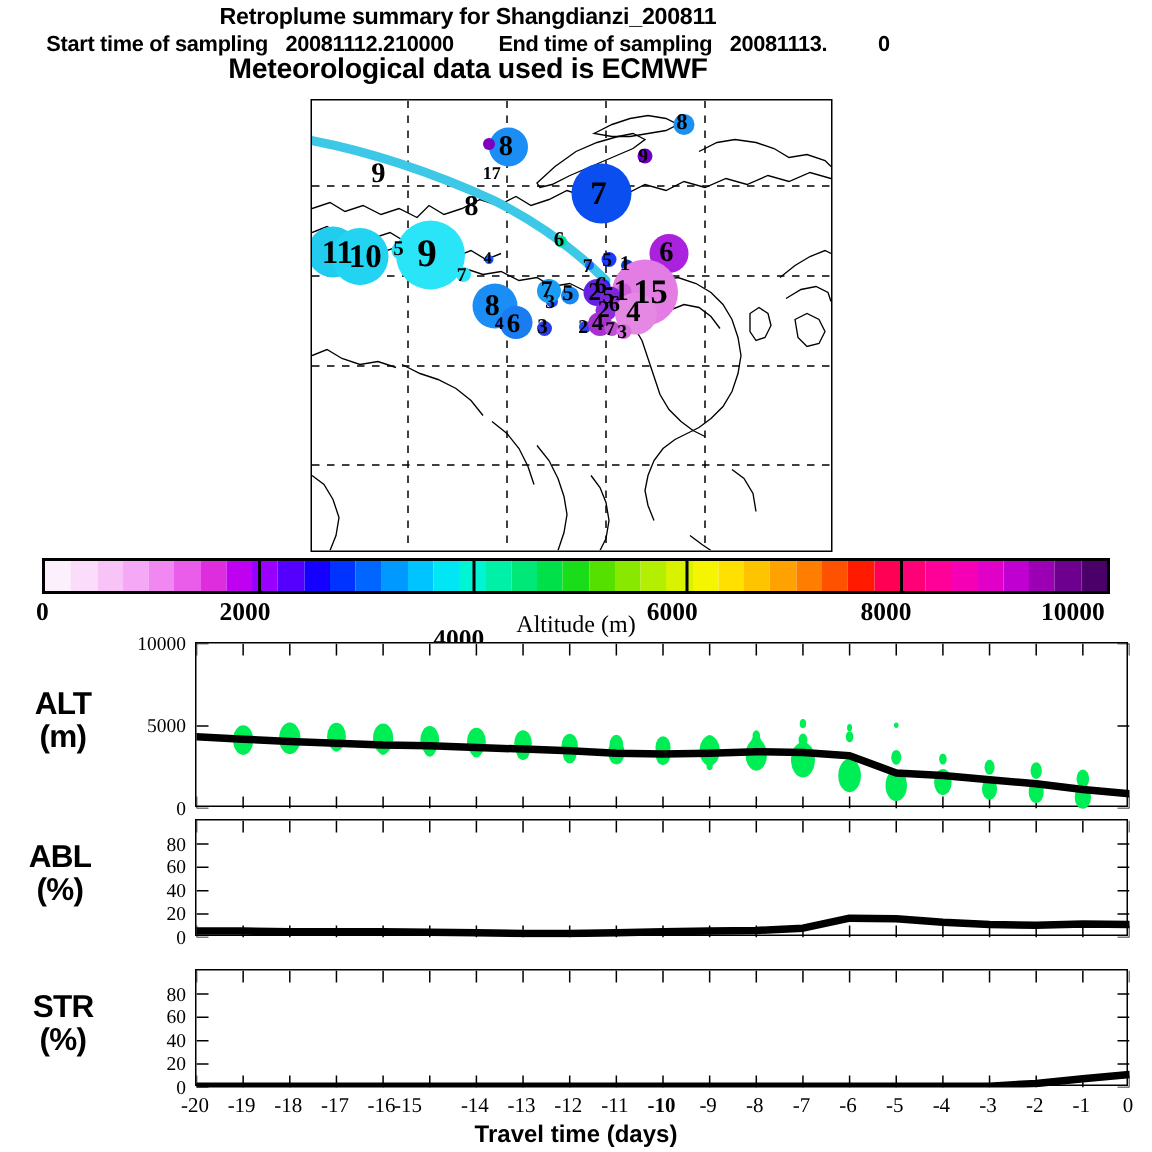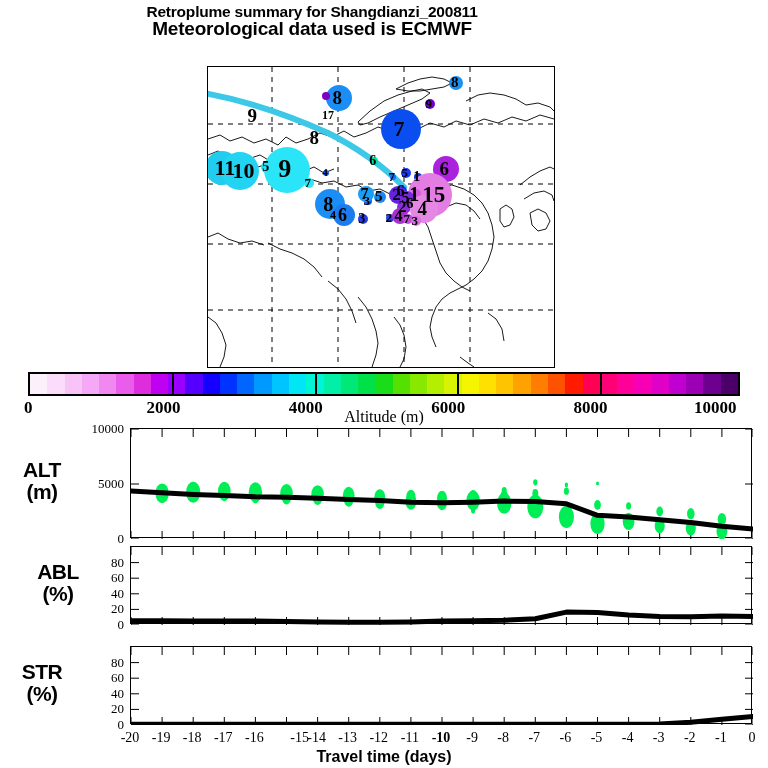--- a/index.html
+++ b/index.html
@@ -84,20 +84,31 @@
     font-weight: bold; font-size: 16px; color: #000;
   }
 </style>
 </head>
 <body>
 
 <div id="root">
 
   <div class="title-block">
     <div class="title-main">Retroplume summary for Shangdianzi_200811</div>
+    <div class="title-sub">
+      <span>Start time of sampling</span>
+      <span>&nbsp;</span>
+      <span>20081112.210000</span>
+      <span class="gap"></span>
+      <span>End time of sampling</span>
+      <span>&nbsp;</span>
+      <span>20081113.</span>
+      <span class="gap2"></span>
+      <span>0</span>
+    </div>
     <div class="title-met">Meteorological data used is ECMWF</div>
   </div>
 
   <div id="map-panel">
     <svg id="map-svg" width="346" height="300">
       <g id="map-coastlines" stroke="#000" stroke-width="0.9" fill="none">
 
         <path d="M0,72 L12,68 L22,74 L34,70 L46,76 L58,72 L70,78 L78,70 L88,76 L100,72 L112,66 L124,70 L136,64 L146,70 L158,66 L170,60 L182,64 L196,58 L210,62 L222,56 L236,60 L248,54 L262,58 L276,52 L290,56 L304,50 L318,54 L332,48 L346,52"></path>
         <path d="M150,55 L162,44 L176,34 L190,28 L204,24 L214,22 L222,26 L214,32 L200,38 L186,44 L172,50 L160,56 L152,58 Z"></path>
         <path d="M188,22 L200,16 L212,12 L224,10 L236,12 L244,16 L236,20 L224,22 L212,24 L200,24 Z"></path>
@@ -258,21 +269,21 @@
         <div class="swatch" style="background: rgb(74, 0, 104);"></div>
         <div class="majortick" style="left: 142.4px;"></div>
         <div class="majortick" style="left: 284.8px;"></div>
         <div class="majortick" style="left: 427.2px;"></div>
         <div class="majortick" style="left: 569.6px;"></div>
       </div>
   </div>
   <div id="cb-ticks">
       <div class="cb-tick-label" style="left: 24px;">0</div>
       <div class="cb-tick-label" style="left: 146.4px;">2000</div>
-      <div class="cb-tick-label" style="left: 288.8px;">4000</div>
+      <div class="cb-tick-label" style="left: 288.8px; margin-top: 18px;">4000</div>
       <div class="cb-tick-label" style="left: 431.2px;">6000</div>
       <div class="cb-tick-label" style="left: 573.6px;">8000</div>
       <div class="cb-tick-label" style="left: 694px;">10000</div>
     </div>
   <div id="cb-axis-title">Altitude (m)</div>
 
   <div id="panels-host">
       <div class="panel" style="left: 130px; top: 428px; width: 622px; height: 110px;">
         <svg class="panel-svg" width="622" height="110">
           <line x1="0" y1="0" x2="0" y2="8" stroke="#000" stroke-width="1"></line>
@@ -428,21 +439,21 @@
           <line x1="622" y1="62.4" x2="614" y2="62.4" stroke="#000" stroke-width="1"></line>
           <line x1="0" y1="46.8" x2="8" y2="46.8" stroke="#000" stroke-width="1"></line>
           <line x1="622" y1="46.8" x2="614" y2="46.8" stroke="#000" stroke-width="1"></line>
           <line x1="0" y1="31.200000000000003" x2="8" y2="31.200000000000003" stroke="#000" stroke-width="1"></line>
           <line x1="622" y1="31.200000000000003" x2="614" y2="31.200000000000003" stroke="#000" stroke-width="1"></line>
           <line x1="0" y1="15.599999999999994" x2="8" y2="15.599999999999994" stroke="#000" stroke-width="1"></line>
           <line x1="622" y1="15.599999999999994" x2="614" y2="15.599999999999994" stroke="#000" stroke-width="1"></line>
           <path d="M0.0,73.7 L31.1,73.7 L62.2,74.1 L93.3,74.1 L124.4,74.1 L155.5,74.5 L186.6,74.9 L217.7,75.3 L248.8,75.3 L279.9,74.9 L311.0,74.1 L342.1,73.7 L373.2,73.3 L404.3,71.8 L435.4,65.1 L466.5,65.5 L497.6,67.9 L528.7,69.4 L559.8,69.8 L590.9,69.0 L622.0,69.4" stroke="#000" stroke-width="5" fill="none" stroke-linejoin="round" stroke-linecap="round"></path>
         </svg>
       </div>
-      <div class="panel-ylabel" style="left: 22px; top: 561px; width: 72px;">
+      <div class="panel-ylabel" style="left: 4px; top: 561px; width: 72px;">
         <div>ABL</div>
         <div>(%)</div>
       </div>
       <div class="ytick-label" style="width: 46px; left: 78px; top: 617px;">0</div>
       <div class="ytick-label" style="width: 46px; left: 78px; top: 601.4px;">20</div>
       <div class="ytick-label" style="width: 46px; left: 78px; top: 585.8px;">40</div>
       <div class="ytick-label" style="width: 46px; left: 78px; top: 570.2px;">60</div>
       <div class="ytick-label" style="width: 46px; left: 78px; top: 554.6px;">80</div>
       <div class="panel" style="left: 130px; top: 646px; width: 622px; height: 78px;">
         <svg class="panel-svg" width="622" height="78">
@@ -508,21 +519,21 @@
       <div class="ytick-label" style="width: 46px; left: 78px; top: 717px;">0</div>
       <div class="ytick-label" style="width: 46px; left: 78px; top: 701.4px;">20</div>
       <div class="ytick-label" style="width: 46px; left: 78px; top: 685.8px;">40</div>
       <div class="ytick-label" style="width: 46px; left: 78px; top: 670.2px;">60</div>
       <div class="ytick-label" style="width: 46px; left: 78px; top: 654.6px;">80</div>
       <div class="xtick-label" style="width: 40px; left: 110px; top: 730px;">-20</div>
       <div class="xtick-label" style="width: 40px; left: 141.1px; top: 730px;">-19</div>
       <div class="xtick-label" style="width: 40px; left: 172.2px; top: 730px;">-18</div>
       <div class="xtick-label" style="width: 40px; left: 203.3px; top: 730px;">-17</div>
       <div class="xtick-label" style="width: 40px; left: 234.4px; top: 730px;">-16</div>
-      <div class="xtick-label" style="width: 40px; left: 269px; top: 730px; text-align: right;">-15</div>
+      <div class="xtick-label" style="width: 40px; left: 252px; top: 730px;">-15</div>
       <div class="xtick-label" style="width: 40px; left: 296.6px; top: 730px;">-14</div>
       <div class="xtick-label" style="width: 40px; left: 327.7px; top: 730px;">-13</div>
       <div class="xtick-label" style="width: 40px; left: 358.8px; top: 730px;">-12</div>
       <div class="xtick-label" style="width: 40px; left: 389.9px; top: 730px;">-11</div>
       <div class="xtick-label" style="width: 40px; left: 421px; top: 730px; font-weight: bold;">-10</div>
       <div class="xtick-label" style="width: 40px; left: 452.1px; top: 730px;">-9</div>
       <div class="xtick-label" style="width: 40px; left: 483.2px; top: 730px;">-8</div>
       <div class="xtick-label" style="width: 40px; left: 514.3px; top: 730px;">-7</div>
       <div class="xtick-label" style="width: 40px; left: 545.4px; top: 730px;">-6</div>
       <div class="xtick-label" style="width: 40px; left: 576.5px; top: 730px;">-5</div>

